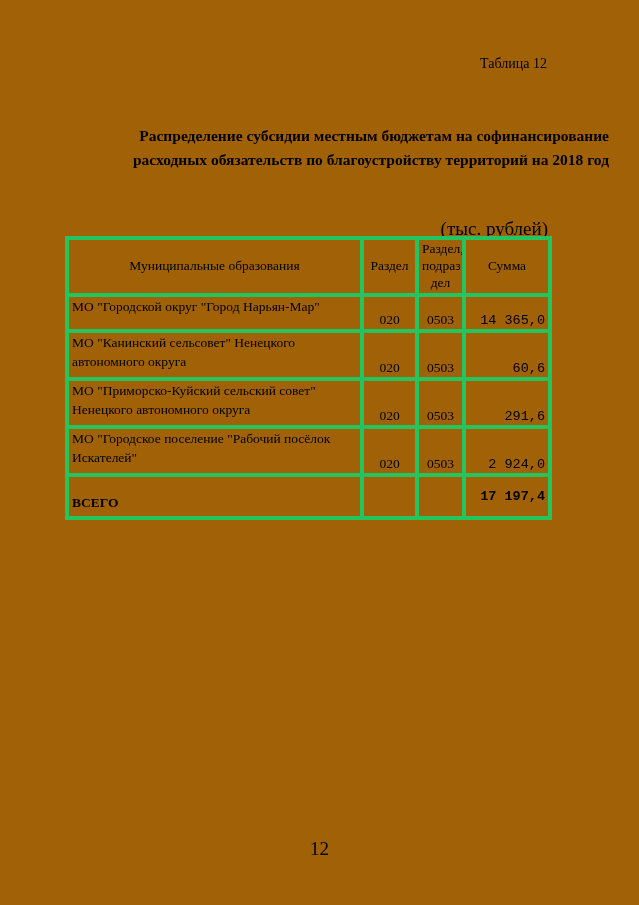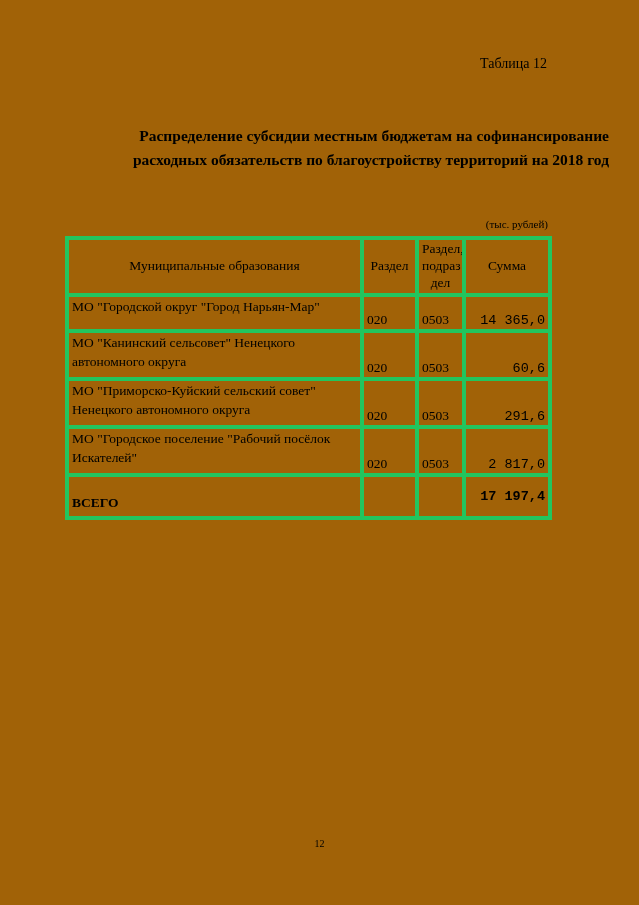--- a/index.html
+++ b/index.html
@@ -29,21 +29,21 @@
     right: 30px;
     text-align: right;
     font-weight: bold;
     font-size: 15.5px;
     line-height: 1.55;
   }
   .units-note {
     position: absolute;
     top: 218px;
     right: 91px;
-    font-size: 11px;
+    font-size: 19px;
   }
   table.subsidy-table {
     position: absolute;
     top: 236px;
     left: 65px;
     width: 483px;
     border-collapse: collapse;
     font-size: 13.5px;
     table-layout: fixed;
   }
@@ -66,21 +66,21 @@
   }
   td.cell-name {
     text-align: left;
     vertical-align: top;
     padding-left: 5px;
     padding-top: 3px;
     line-height: 1.4;
   }
   td.cell-glava,
   td.cell-razdel {
-    text-align: left;
+    text-align: center;
     vertical-align: bottom;
     padding-bottom: 4px;
   }
   td.cell-summa {
     text-align: right;
     vertical-align: bottom;
     padding-right: 5px;
     padding-bottom: 4px;
     font-family: Liberation Mono, monospace;
   }
@@ -95,21 +95,21 @@
   tr.row-total td.cell-summa {
     font-weight: bold;
     vertical-align: middle;
   }
   .page-number {
     position: absolute;
     top: 838px;
     left: 0;
     width: 100%;
     text-align: center;
-    font-size: 10px;
+    font-size: 19px;
   }
 </style>
 </head>
 <body>
 
 <div class="page">
 
   <div class="table-caption-label">Таблица 12</div>
 
   <div class="doc-title">
@@ -150,21 +150,21 @@
       <tr class="row-twolines">
         <td class="cell-name">МО "Приморско-Куйский сельский совет" Ненецкого автономного округа</td>
         <td class="cell-glava">020</td>
         <td class="cell-razdel">0503</td>
         <td class="cell-summa">291,6</td>
       </tr>
       <tr class="row-twolines">
         <td class="cell-name">МО "Городское поселение "Рабочий посёлок Искателей"</td>
         <td class="cell-glava">020</td>
         <td class="cell-razdel">0503</td>
-        <td class="cell-summa">2 817,0</td>
+        <td class="cell-summa">2 924,0</td>
       </tr>
       <tr class="row-total">
         <td class="cell-name">ВСЕГО</td>
         <td class="cell-glava"></td>
         <td class="cell-razdel"></td>
         <td class="cell-summa">17 197,4</td>
       </tr>
     </tbody>
   </table>
 

